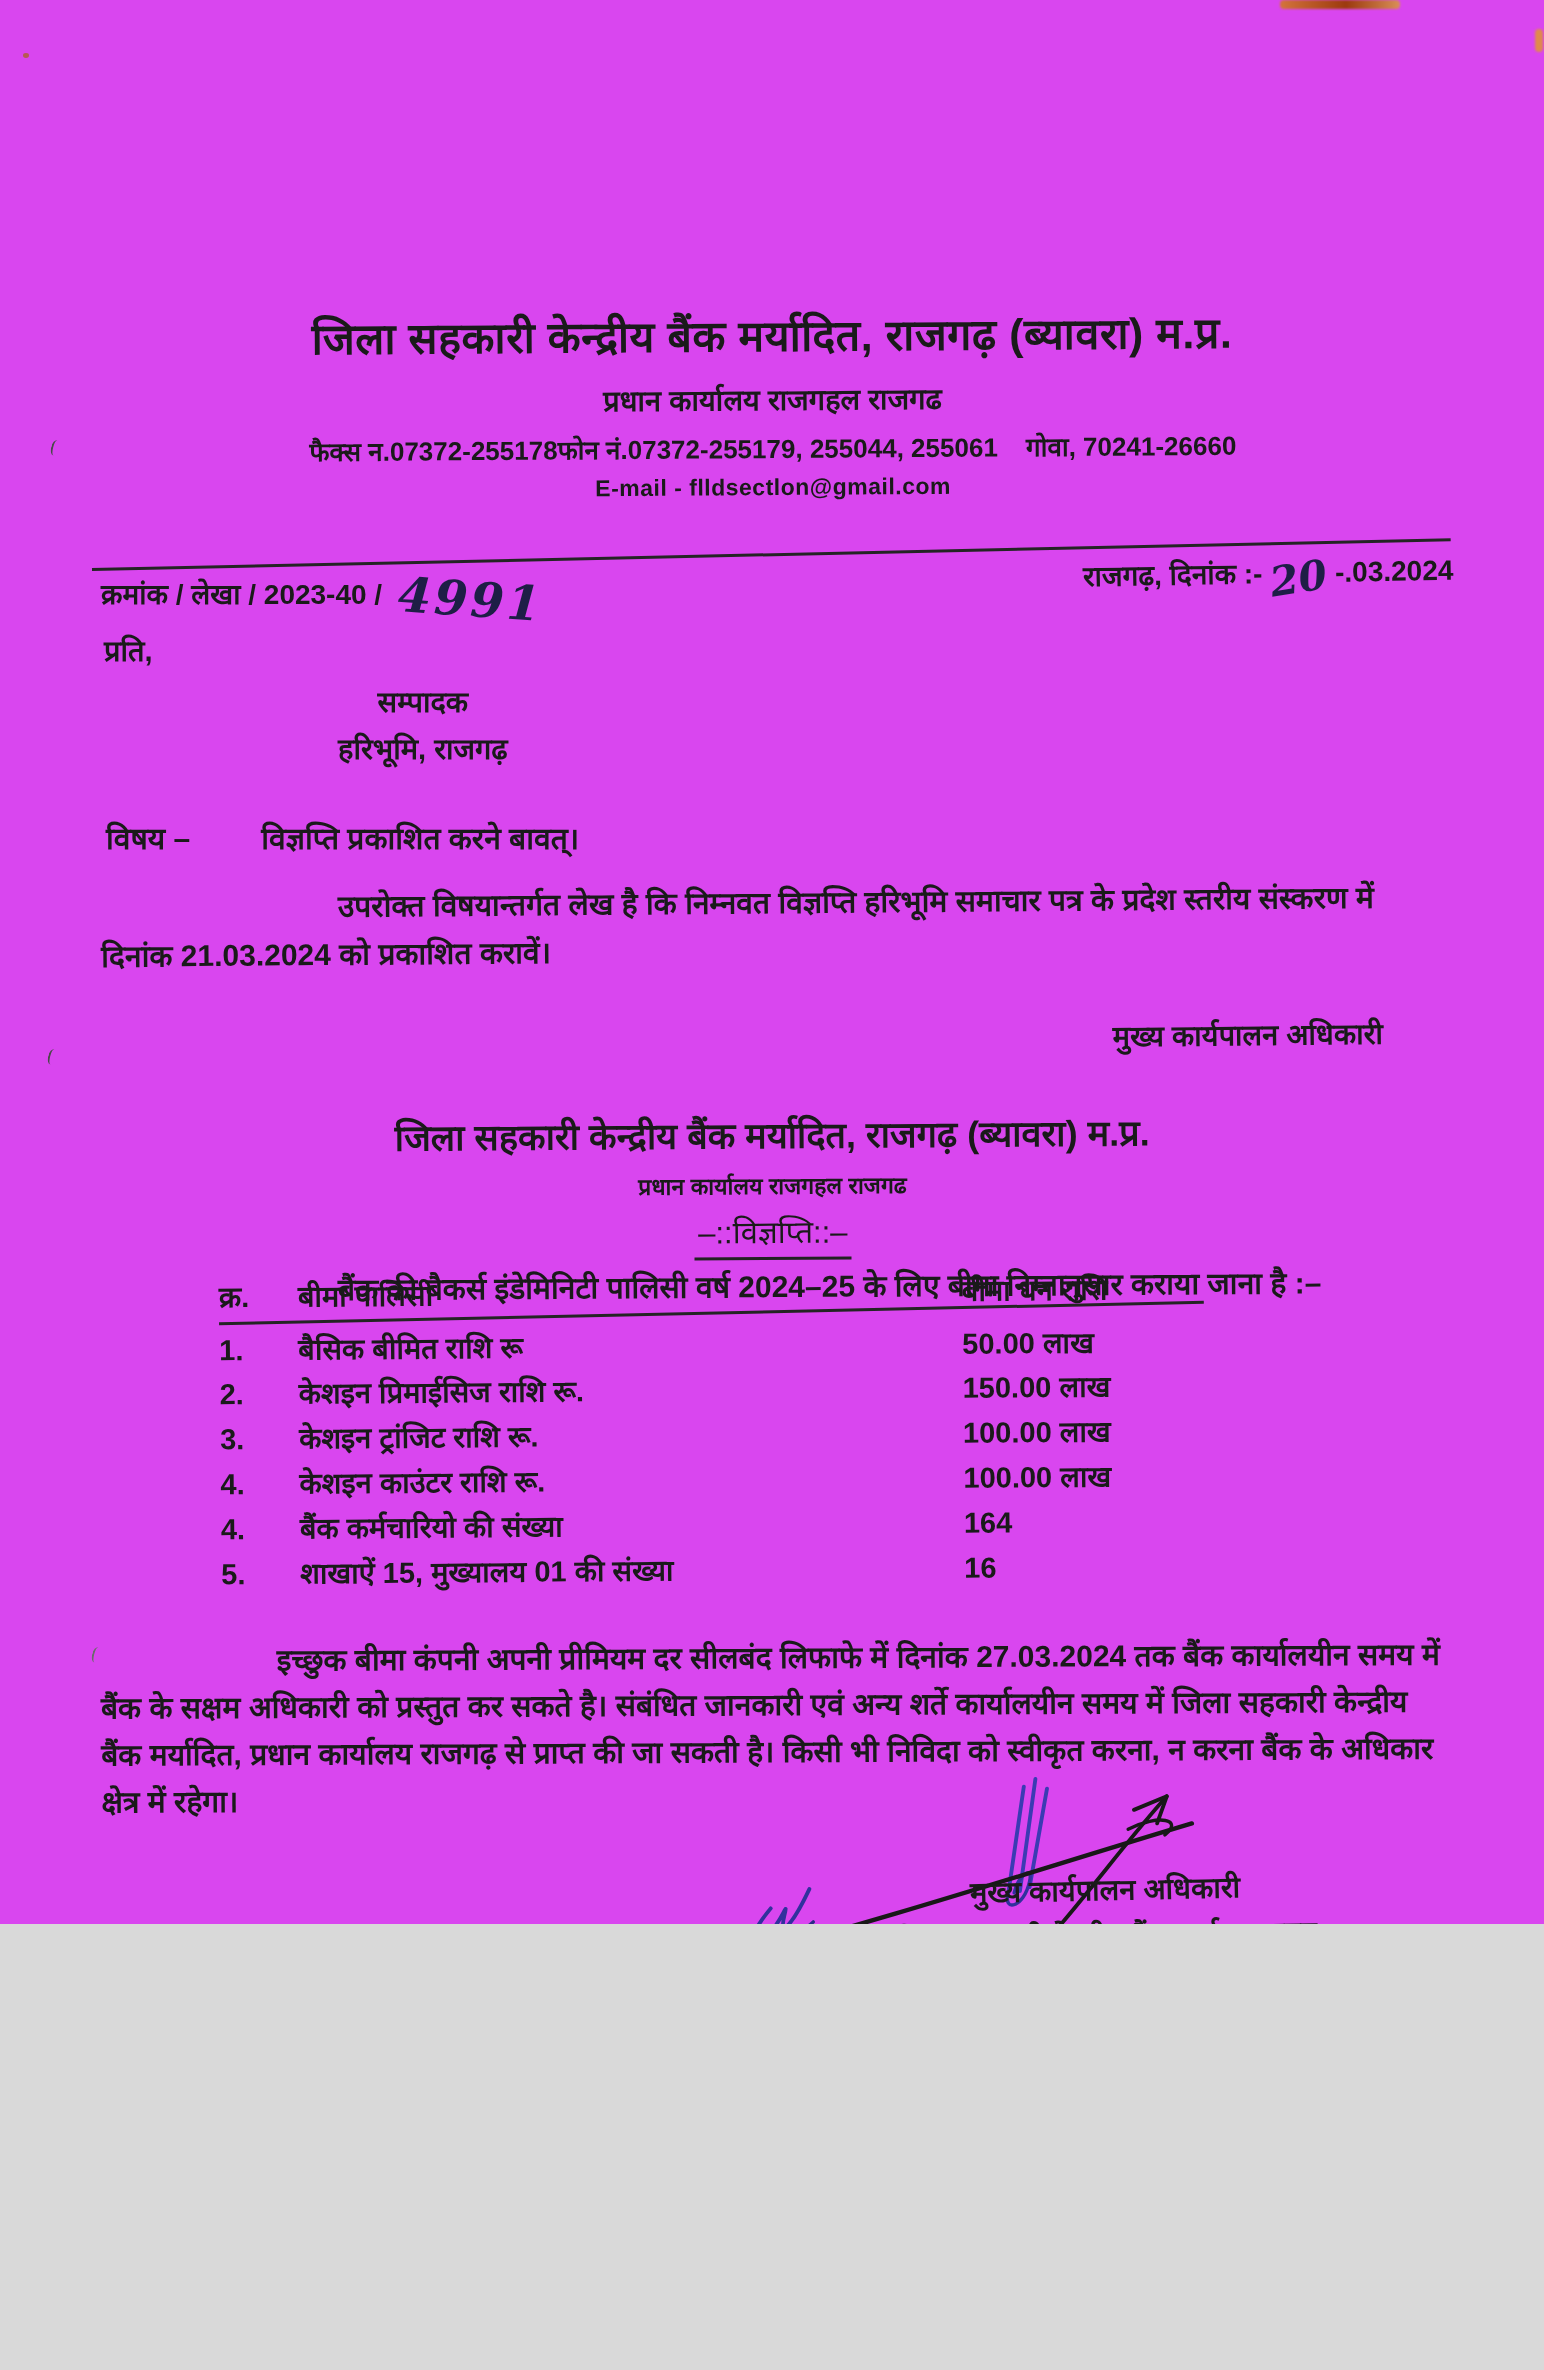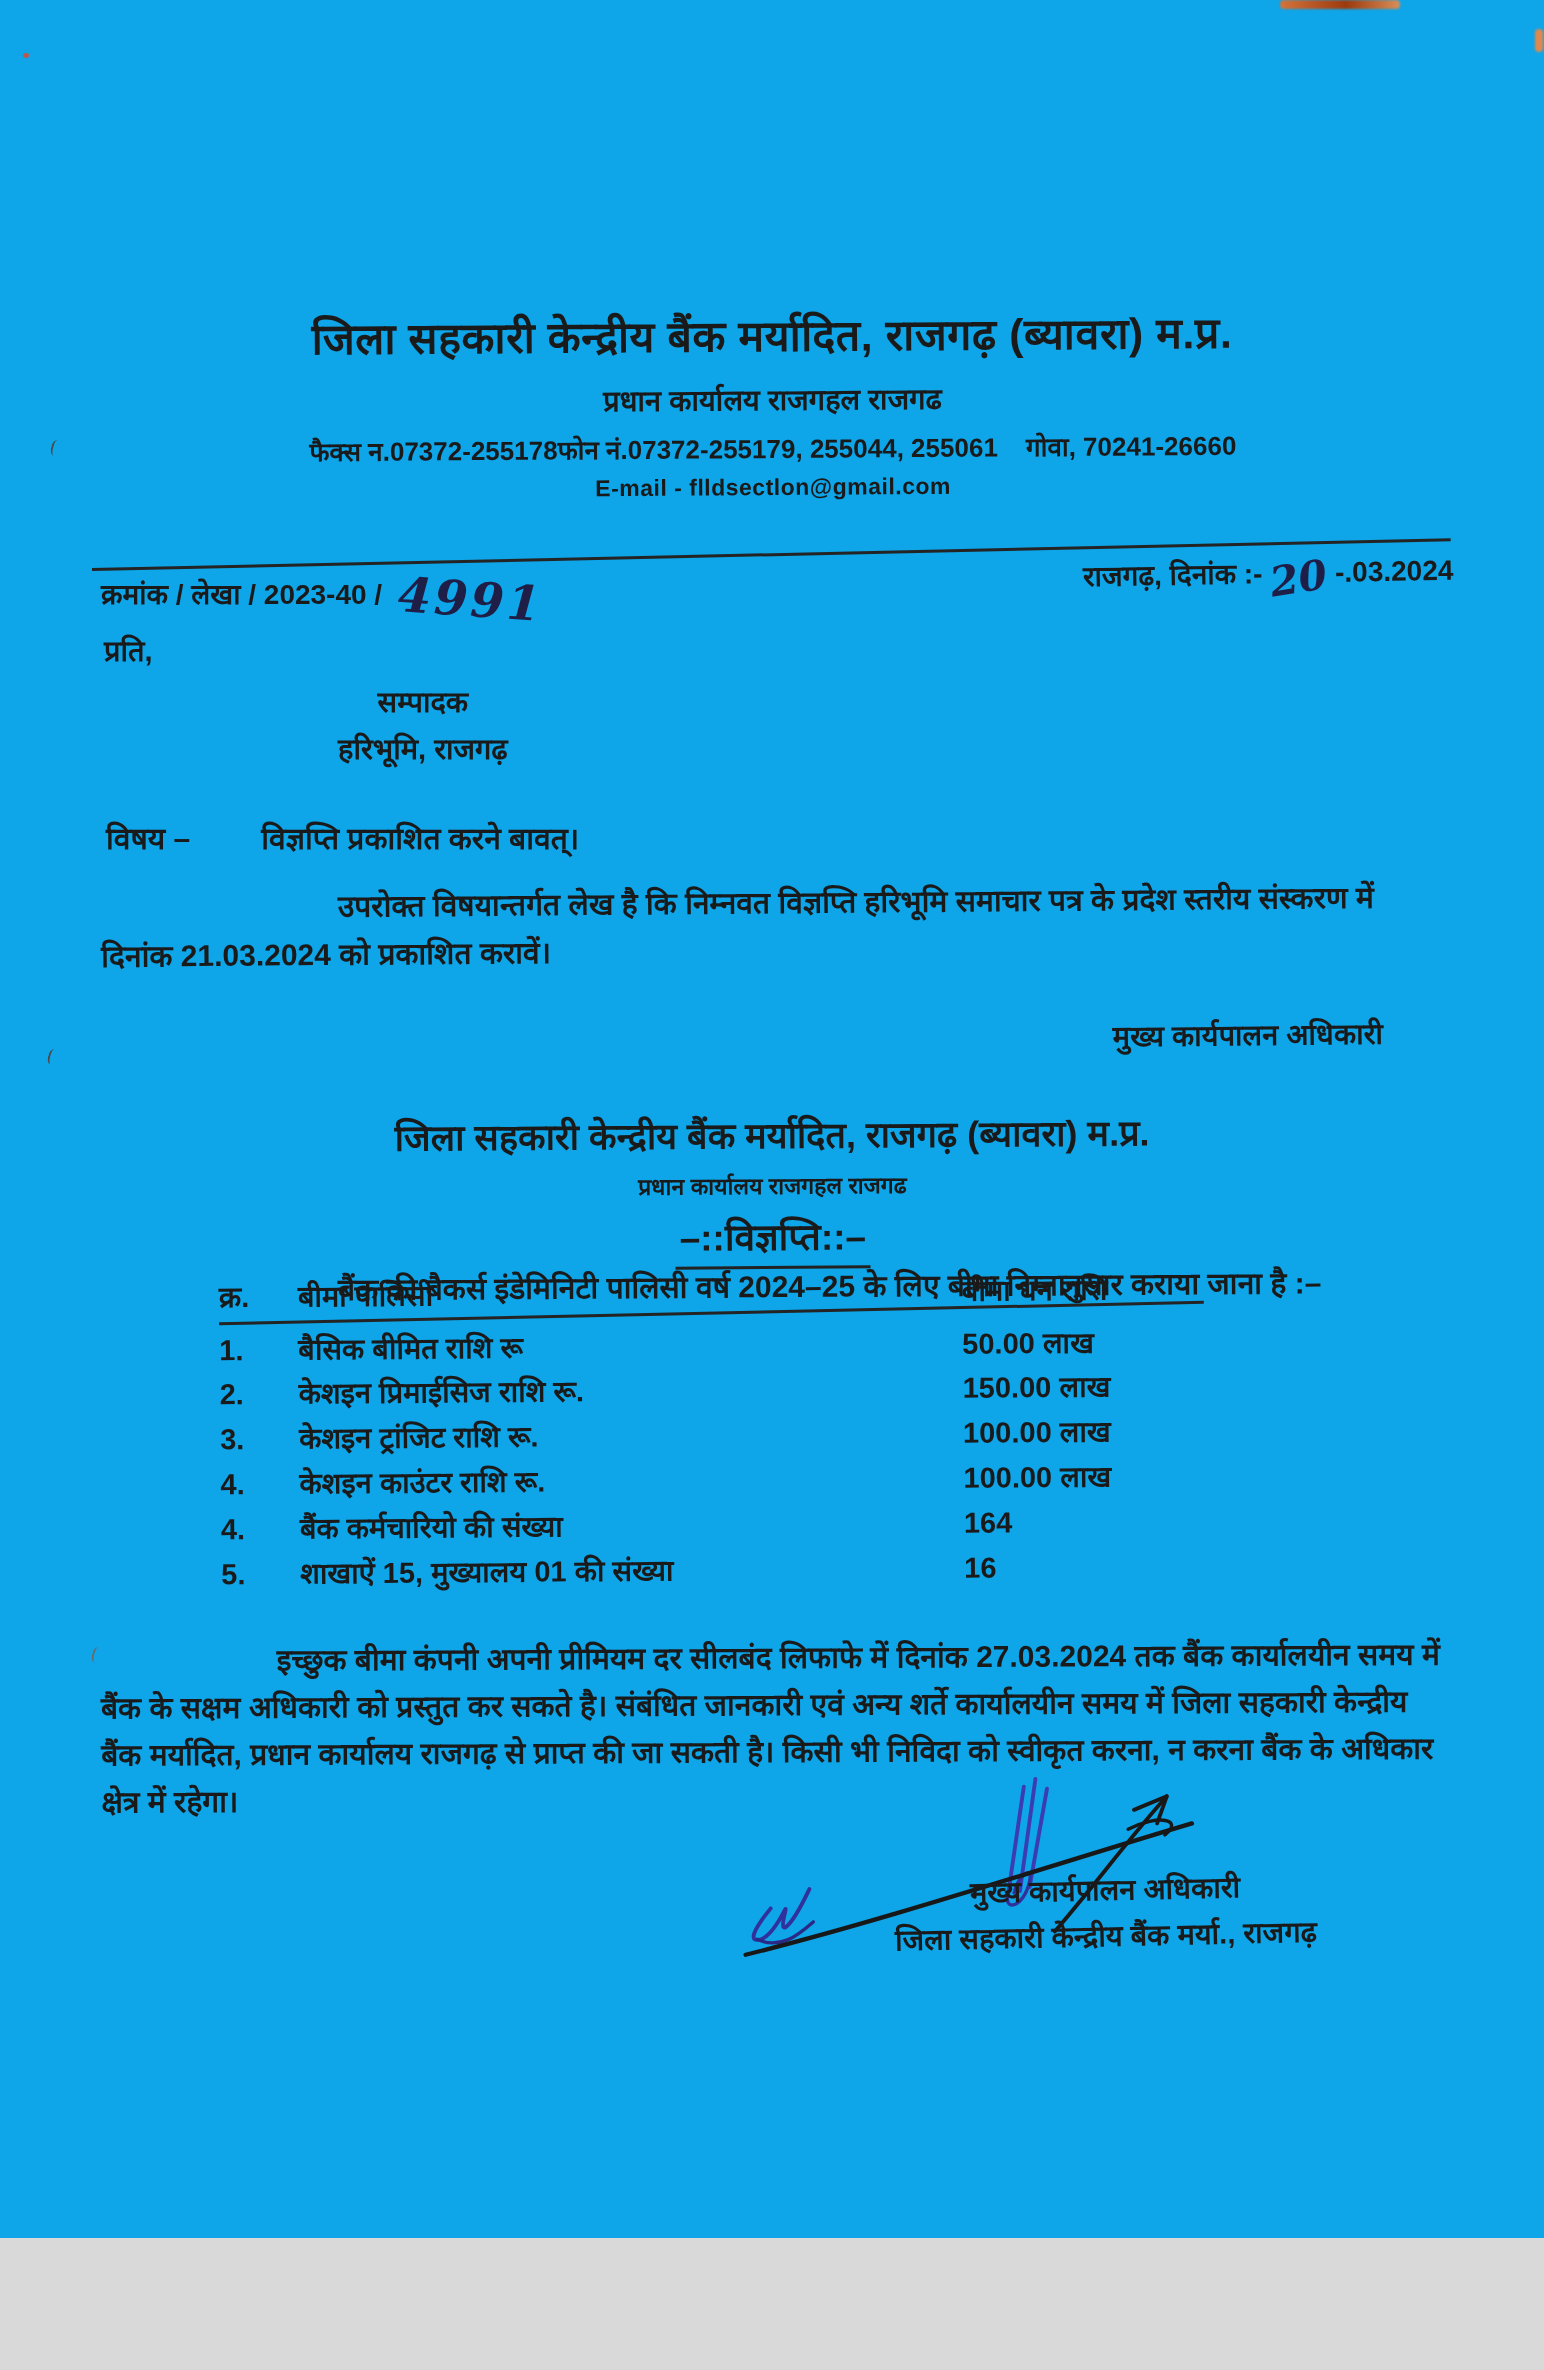--- a/index.html
+++ b/index.html
@@ -1,18 +1,18 @@
 <!DOCTYPE html>
 <html><head>
 <meta charset="utf-8">
 <style>
   html,body { margin:0; padding:0; background:#d9d9d9; }
   .page {
-    position:relative; width:1545px; height:2238px; margin:0 auto;
-    background:#0ea5e9; overflow:hidden; color:#1a1a1a;
+    position:relative; width:1545px; height:1924px; margin:0 auto;
+    background:#d946ef; overflow:hidden; color:#1a1a1a;
     font-family:"Liberation Sans", sans-serif;
   }
 
   
   .letterhead { position:absolute; top:305px; left:0; width:100%; text-align:center; transform:rotate(-0.4deg); }
   .bank-title { font-size:43px; font-weight:700; letter-spacing:0.5px; }
   .head-office { font-size:29px; font-weight:700; margin-top:15.4px; }
   .contact-line { font-size:26px; font-weight:700; margin-top:11.6px; }
   .contact-line .mobile { margin-left:21px; }
   .email-line { font-size:23px; font-weight:700; margin-top:7.7px; letter-spacing:0.5px; }
@@ -36,21 +36,21 @@
 
   
   .para { font-size:30px; font-weight:600; line-height:48px; text-align:left; }
   .para1 { position:absolute; top:879px; left:101px; width:1352px; text-indent:237px; transform:rotate(-0.5deg); }
   .signoff1 { position:absolute; top:1020px; left:0; width:1383px; text-align:right; font-size:29px; font-weight:700; transform:rotate(-0.6deg); }
 
   
   .notice-head { position:absolute; top:1110px; left:0; width:100%; text-align:center; transform:rotate(-0.4deg); }
   .notice-bank { font-size:36px; font-weight:700; }
   .notice-office { font-size:23px; font-weight:700; margin-top:9.7px; }
-  .notice-title { display:inline-block; font-size:37px; font-weight:700; margin-top:9.7px; border-bottom:3.9px solid #222; padding:0 3.9px 4.8px; }
+  .notice-title { display:inline-block; font-size:31px; font-weight:400; margin-top:9.7px; border-bottom:3.9px solid #222; padding:0 3.9px 4.8px; }
 
   .para2 { position:absolute; top:1263px; left:101px; width:1352px; text-indent:237px; transform:rotate(-0.4deg); }
 
   
   .ins-table { position:absolute; top:1274px; left:220px; width:985px; font-size:29px; font-weight:600; transform:rotate(-0.5deg); }
   .thead, .trow { display:grid; grid-template-columns:79px 664px 241px; line-height:39px; }
   .thead { font-weight:700; }
   .thead-line { border-top:3.9px solid #242424; margin-top:4.8px; transform:rotate(-0.75deg); transform-origin:left center; }
   .trow { margin-top:5.8px; }
 

